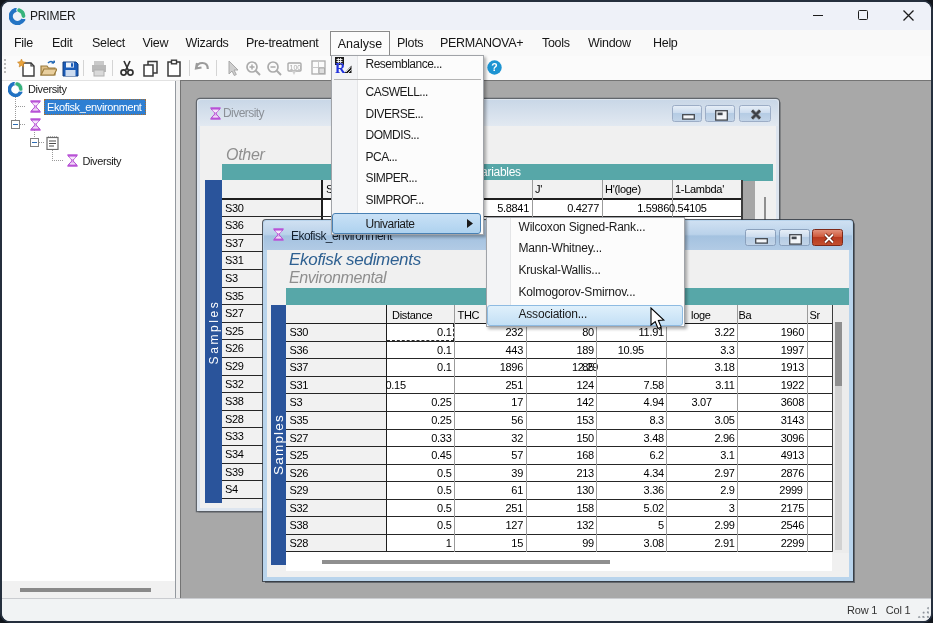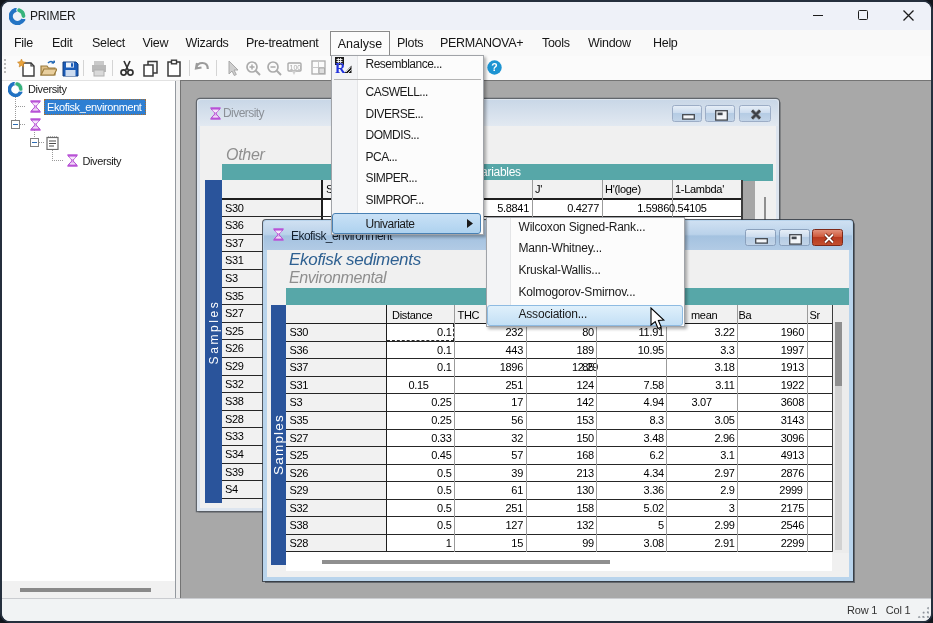--- a/index.html
+++ b/index.html
@@ -305,54 +305,54 @@
       <div class="abs" style="left:289px;top:269px;font-size:16px;letter-spacing:-.4px;font-style:italic;color:#8e8e8e">Environmental</div>
       <div class="abs teal" style="left:286px;top:288px;width:562.5px;height:17px;font-size:12px;text-align:center;line-height:17px">Variables</div>
       <div class="abs sampbar" style="left:271px;top:305px;width:15px;height:260px">
         <div style="position:absolute;left:-38px;top:132px;width:90px;transform:rotate(-90deg);color:#fff;font-size:13.5px;letter-spacing:1.2px;text-align:center">Samples</div>
       </div>
       <div class="abs" style="left:286px;top:305px;width:546px;height:19px;background:#f1f1f1"></div>
       <div class="cell" style="left:392px;top:306.5px">Distance</div>
       <div class="cell" style="left:457.5px;top:306.5px">THC</div>
       <div class="cell" style="left:529px;top:306.5px">Redox</div>
       <div class="cell" style="left:600px;top:306.5px">%Mud</div>
-      <div class="cell" style="left:691px;top:306.5px">mean</div>
+      <div class="cell" style="left:691px;top:306.5px">loge</div>
       <div class="cell" style="left:738.5px;top:306.5px">Ba</div>
       <div class="cell" style="left:809.5px;top:306.5px">Sr</div>
       <div class="abs hline" style="left:286px;top:322.7px;width:546px;height:1.5px"></div>
       <div class="abs" style="left:286px;top:324.2px;width:99.5px;height:228.2px;background:#f1f1f1"></div>
       <div class="abs" style="left:385.5px;top:305px;width:1.5px;height:247.3px;background:#1e1e1e"></div>
       <div class="abs" style="left:387px;top:324.2px;width:444.7px;height:228.2px;background:#fff"></div>
       <div class="cell" style="left:289.5px;top:324.2px">S30</div>
       <div class="abs" style="left:286px;top:340.8px;width:546px;height:1px;background:#262626"></div>
       <div class="cell" style="left:385.5px;top:324.2px;width:66px;text-align:right">0.1</div>
       <div class="cell" style="left:457px;top:324.2px;width:66px;text-align:right">232</div>
       <div class="cell" style="left:527.9px;top:324.2px;width:66px;text-align:right">80</div>
       <div class="cell" style="left:597.8px;top:324.2px;width:66px;text-align:right">11.91</div>
       <div class="cell" style="left:668.6px;top:324.2px;width:66px;text-align:right">3.22</div>
       <div class="cell" style="left:738px;top:324.2px;width:66px;text-align:right">1960</div>
       <div class="cell" style="left:289.5px;top:341.8px">S36</div>
       <div class="abs" style="left:286px;top:358.3px;width:546px;height:1px;background:#262626"></div>
       <div class="cell" style="left:385.5px;top:341.8px;width:66px;text-align:right">0.1</div>
       <div class="cell" style="left:457px;top:341.8px;width:66px;text-align:right">443</div>
       <div class="cell" style="left:527.9px;top:341.8px;width:66px;text-align:right">189</div>
-      <div class="cell" style="left:597.8px;top:341.8px;width:66px;text-align:right">10.95</div>
+      <div class="cell" style="left:597.8px;top:341.8px;width:66px;text-align:center">10.95</div>
       <div class="cell" style="left:668.6px;top:341.8px;width:66px;text-align:right">3.3</div>
       <div class="cell" style="left:738px;top:341.8px;width:66px;text-align:right">1997</div>
       <div class="cell" style="left:289.5px;top:359.3px">S37</div>
       <div class="abs" style="left:286px;top:375.9px;width:546px;height:1px;background:#262626"></div>
       <div class="cell" style="left:385.5px;top:359.3px;width:66px;text-align:right">0.1</div>
       <div class="cell" style="left:457px;top:359.3px;width:66px;text-align:right">1896</div>
       <div class="cell" style="left:527.9px;top:359.3px;width:66px;text-align:right">85</div>
       <div class="cell" style="left:572px;top:359.3px;width:66px;text-align:left">12.29</div>
       <div class="cell" style="left:668.6px;top:359.3px;width:66px;text-align:right">3.18</div>
       <div class="cell" style="left:738px;top:359.3px;width:66px;text-align:right">1913</div>
       <div class="cell" style="left:289.5px;top:376.9px">S31</div>
       <div class="abs" style="left:286px;top:393.4px;width:546px;height:1px;background:#262626"></div>
-      <div class="cell" style="left:385.5px;top:376.9px;width:66px;text-align:center">0.15</div>
+      <div class="cell" style="left:385.5px;top:376.9px;width:66px;text-align:left">0.15</div>
       <div class="cell" style="left:457px;top:376.9px;width:66px;text-align:right">251</div>
       <div class="cell" style="left:527.9px;top:376.9px;width:66px;text-align:right">124</div>
       <div class="cell" style="left:597.8px;top:376.9px;width:66px;text-align:right">7.58</div>
       <div class="cell" style="left:668.6px;top:376.9px;width:66px;text-align:right">3.11</div>
       <div class="cell" style="left:738px;top:376.9px;width:66px;text-align:right">1922</div>
       <div class="cell" style="left:289.5px;top:394.4px">S3</div>
       <div class="abs" style="left:286px;top:410.9px;width:546px;height:1px;background:#262626"></div>
       <div class="cell" style="left:385.5px;top:394.4px;width:66px;text-align:right">0.25</div>
       <div class="cell" style="left:457px;top:394.4px;width:66px;text-align:right">17</div>
       <div class="cell" style="left:527.9px;top:394.4px;width:66px;text-align:right">142</div>

